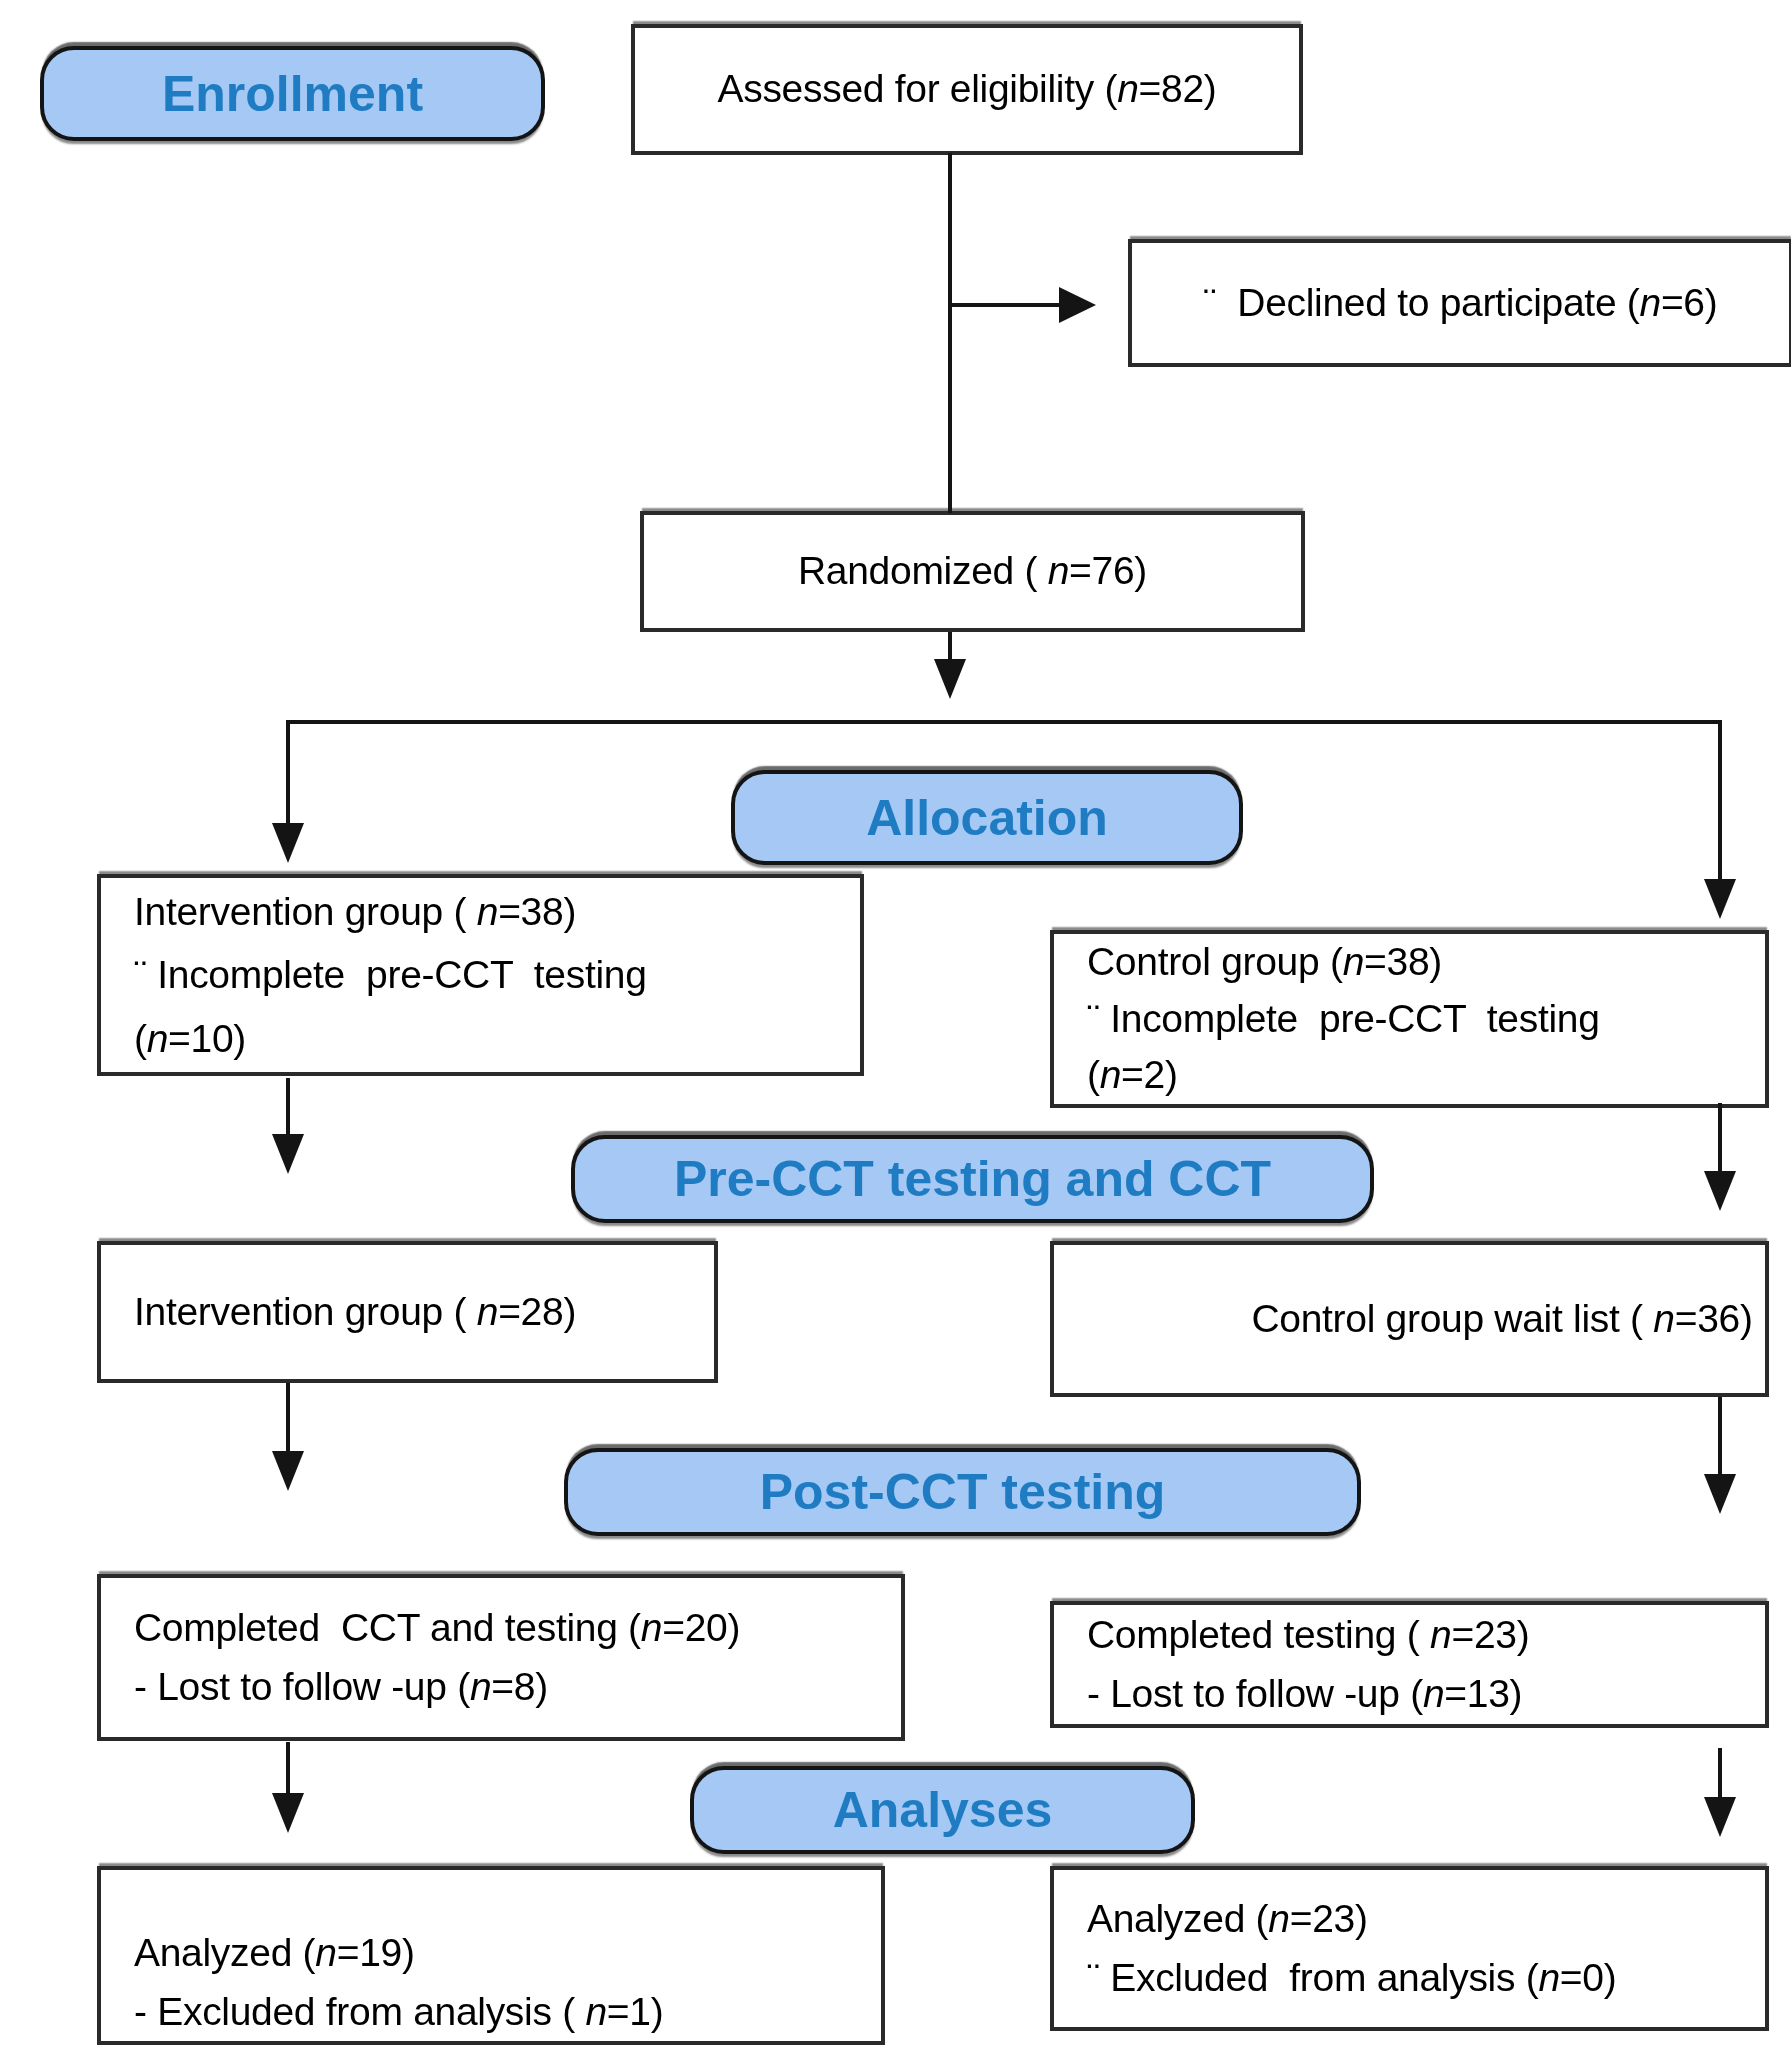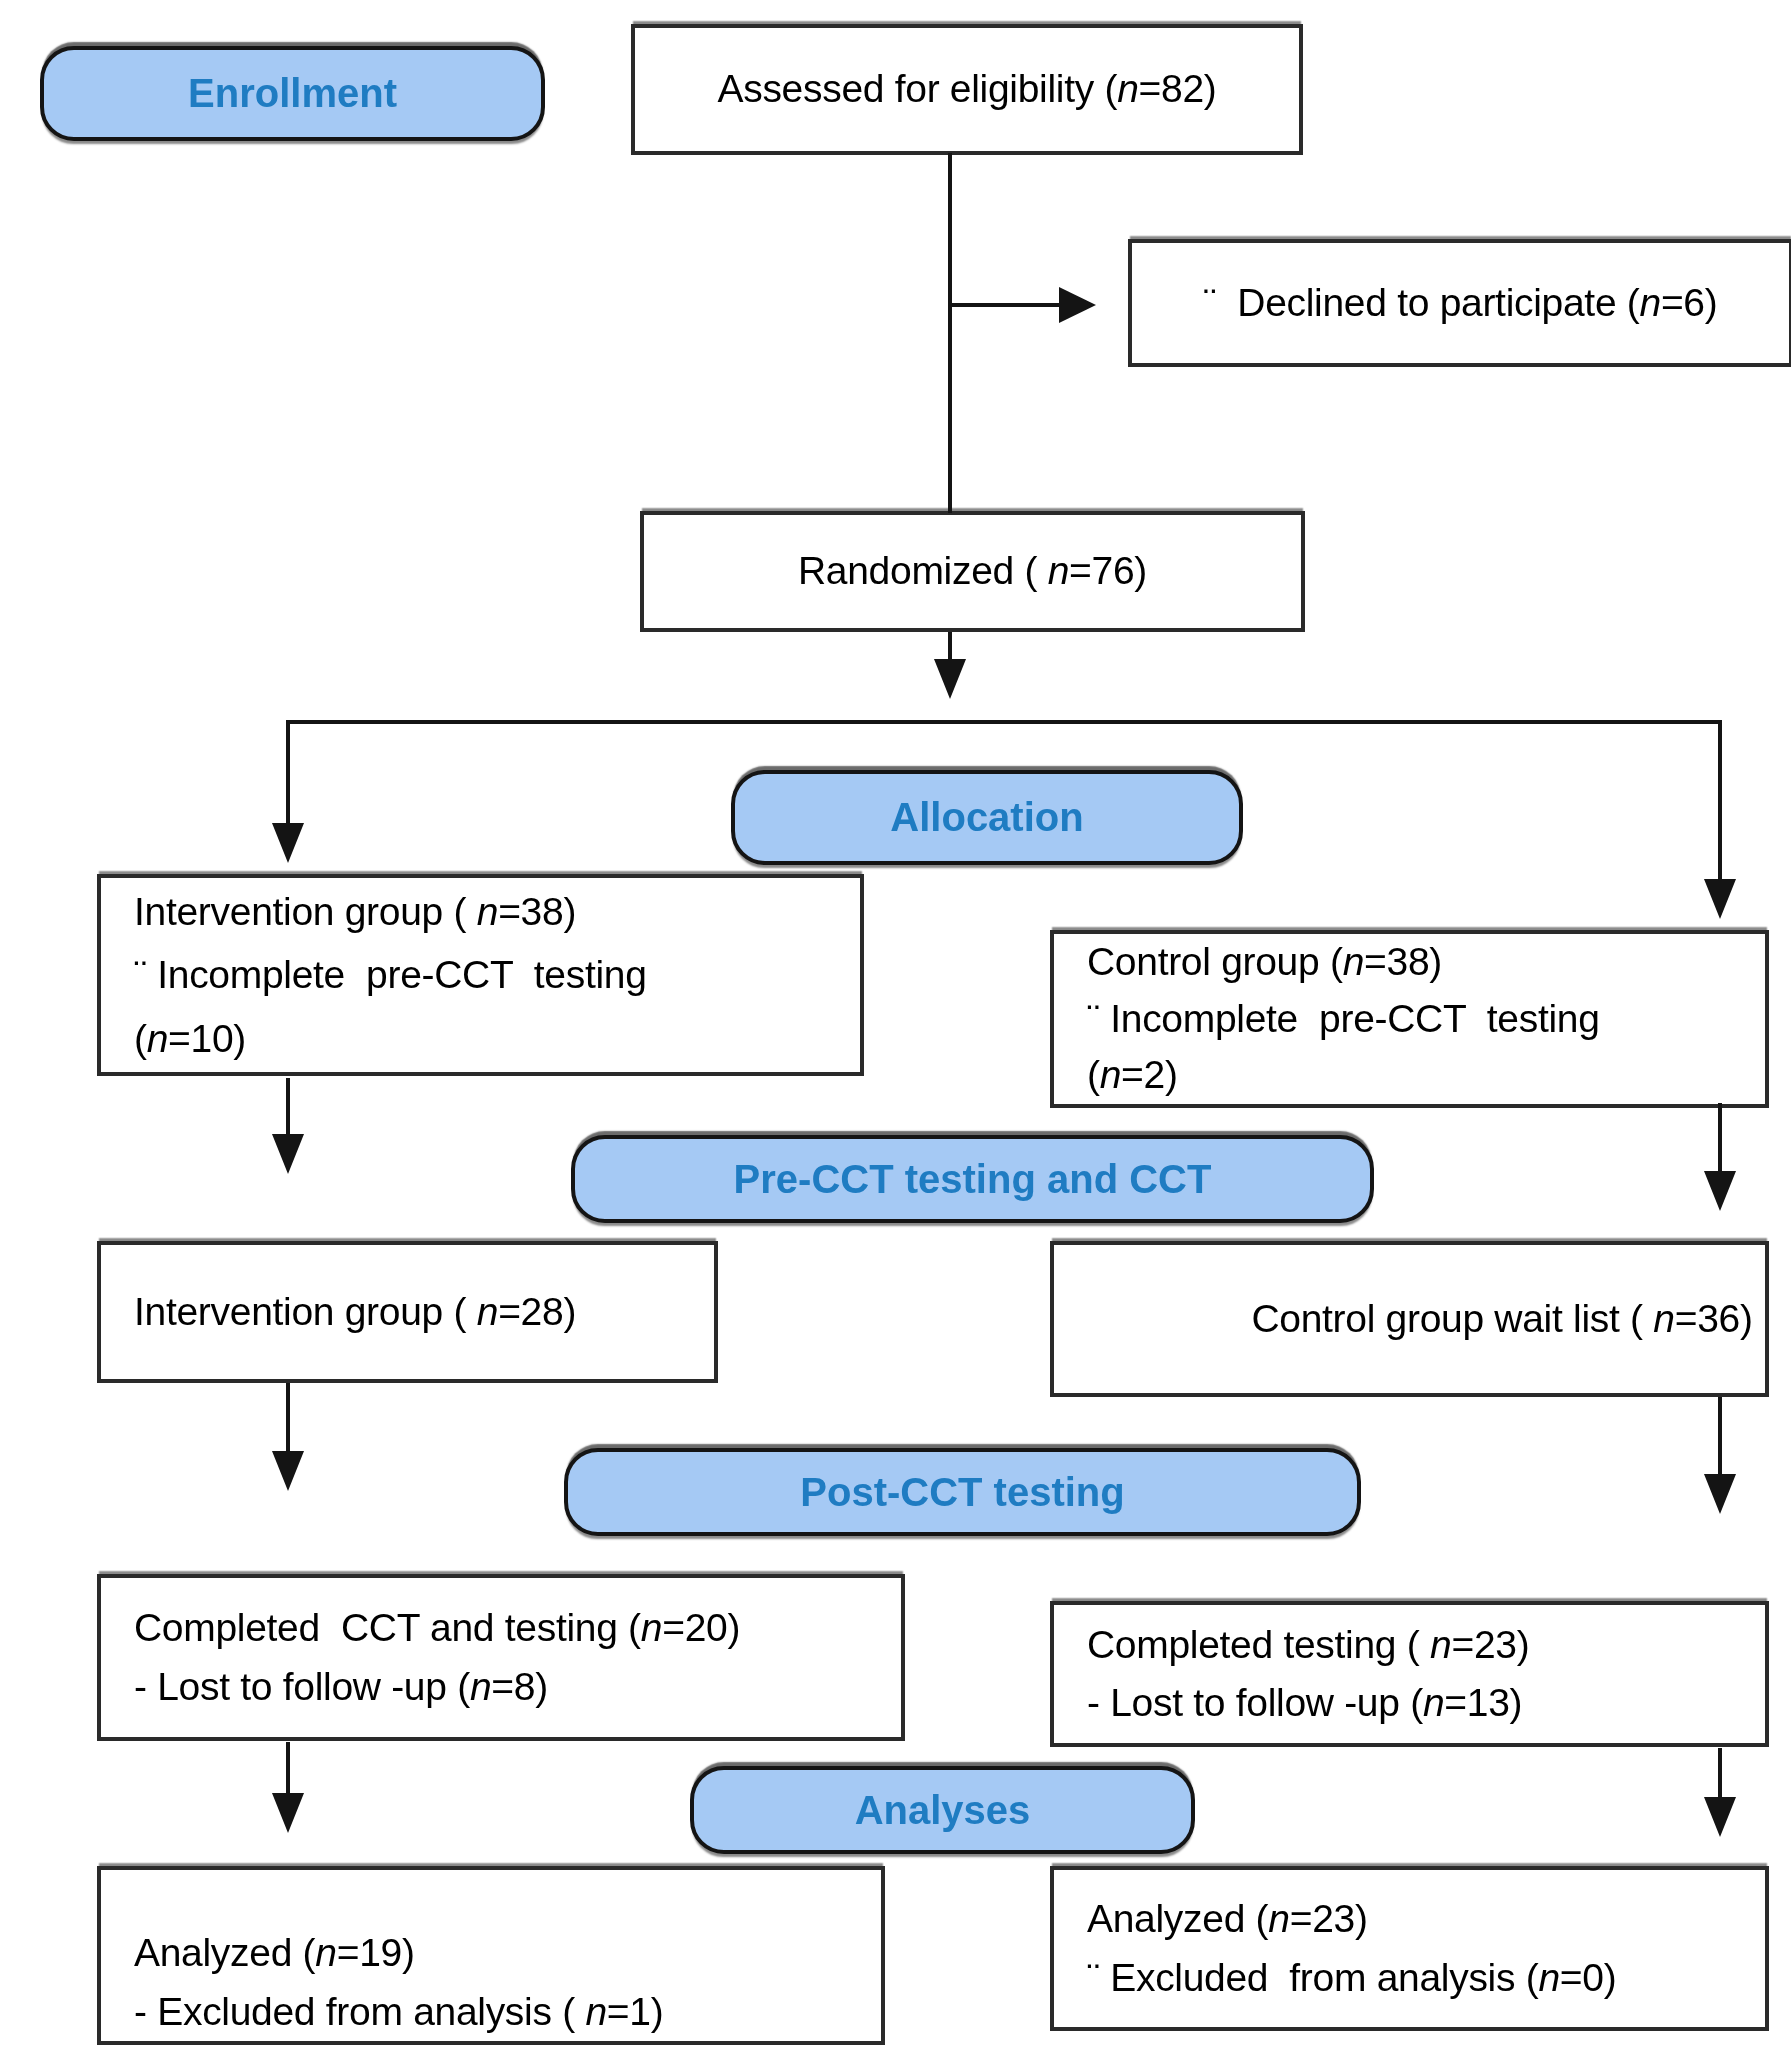--- a/index.html
+++ b/index.html
@@ -31,21 +31,21 @@
   .pill{
     position:absolute;
     background:#a5c9f4;
     border:4.1px solid #141414;
     border-radius:34px;
     box-sizing:border-box;
     display:flex;
     align-items:center;
     justify-content:center;
     font-weight:bold;
-    font-size:40px;
+    font-size:50px;
     color:#1f7cc2;
     box-shadow:0 -5.5px 1.4px -2.1px #6b6b6b,0 5.5px 2.1px -2.8px #8a8a8a;
   }
   .vline,.hline{position:absolute;background:#141414;}
   .arrow-down{
     position:absolute;width:0;height:0;
     border-left:16px solid transparent;
     border-right:16px solid transparent;
     border-top:40px solid #141414;
   }
@@ -107,21 +107,21 @@
 
   <div class="box left" style="left:1050px;top:1241px;width:719px;height:156px;align-items:flex-end;">
       <div class="ln"><span>Control group wait list ( </span><i>n</i><span>=36)</span></div>
     </div>
 
   <div class="box left" style="left:97px;top:1574px;width:808px;height:167px;">
       <div class="ln"><span>Completed  CCT and testing (</span><i>n</i><span>=20)</span></div>
       <div class="ln"><span>- Lost to follow -up (</span><i>n</i><span>=8)</span></div>
     </div>
 
-  <div class="box left" style="left:1050px;top:1601px;width:719px;height:146px;">
+  <div class="box left" style="left:1050px;top:1601px;width:719px;height:127px;">
       <div class="ln"><span>Completed testing ( </span><i>n</i><span>=23)</span></div>
       <div class="ln"><span>- Lost to follow -up (</span><i>n</i><span>=13)</span></div>
     </div>
 
   <div class="box left" style="left:97px;top:1866px;width:788px;height:179px;justify-content:flex-end;">
       <div class="ln"><span>Analyzed (</span><i>n</i><span>=19)</span></div>
       <div class="ln"><span>- Excluded from analysis ( </span><i>n</i><span>=1)</span></div>
     </div>
 
   <div class="box left" style="left:1050px;top:1866px;width:719px;height:165px;">

